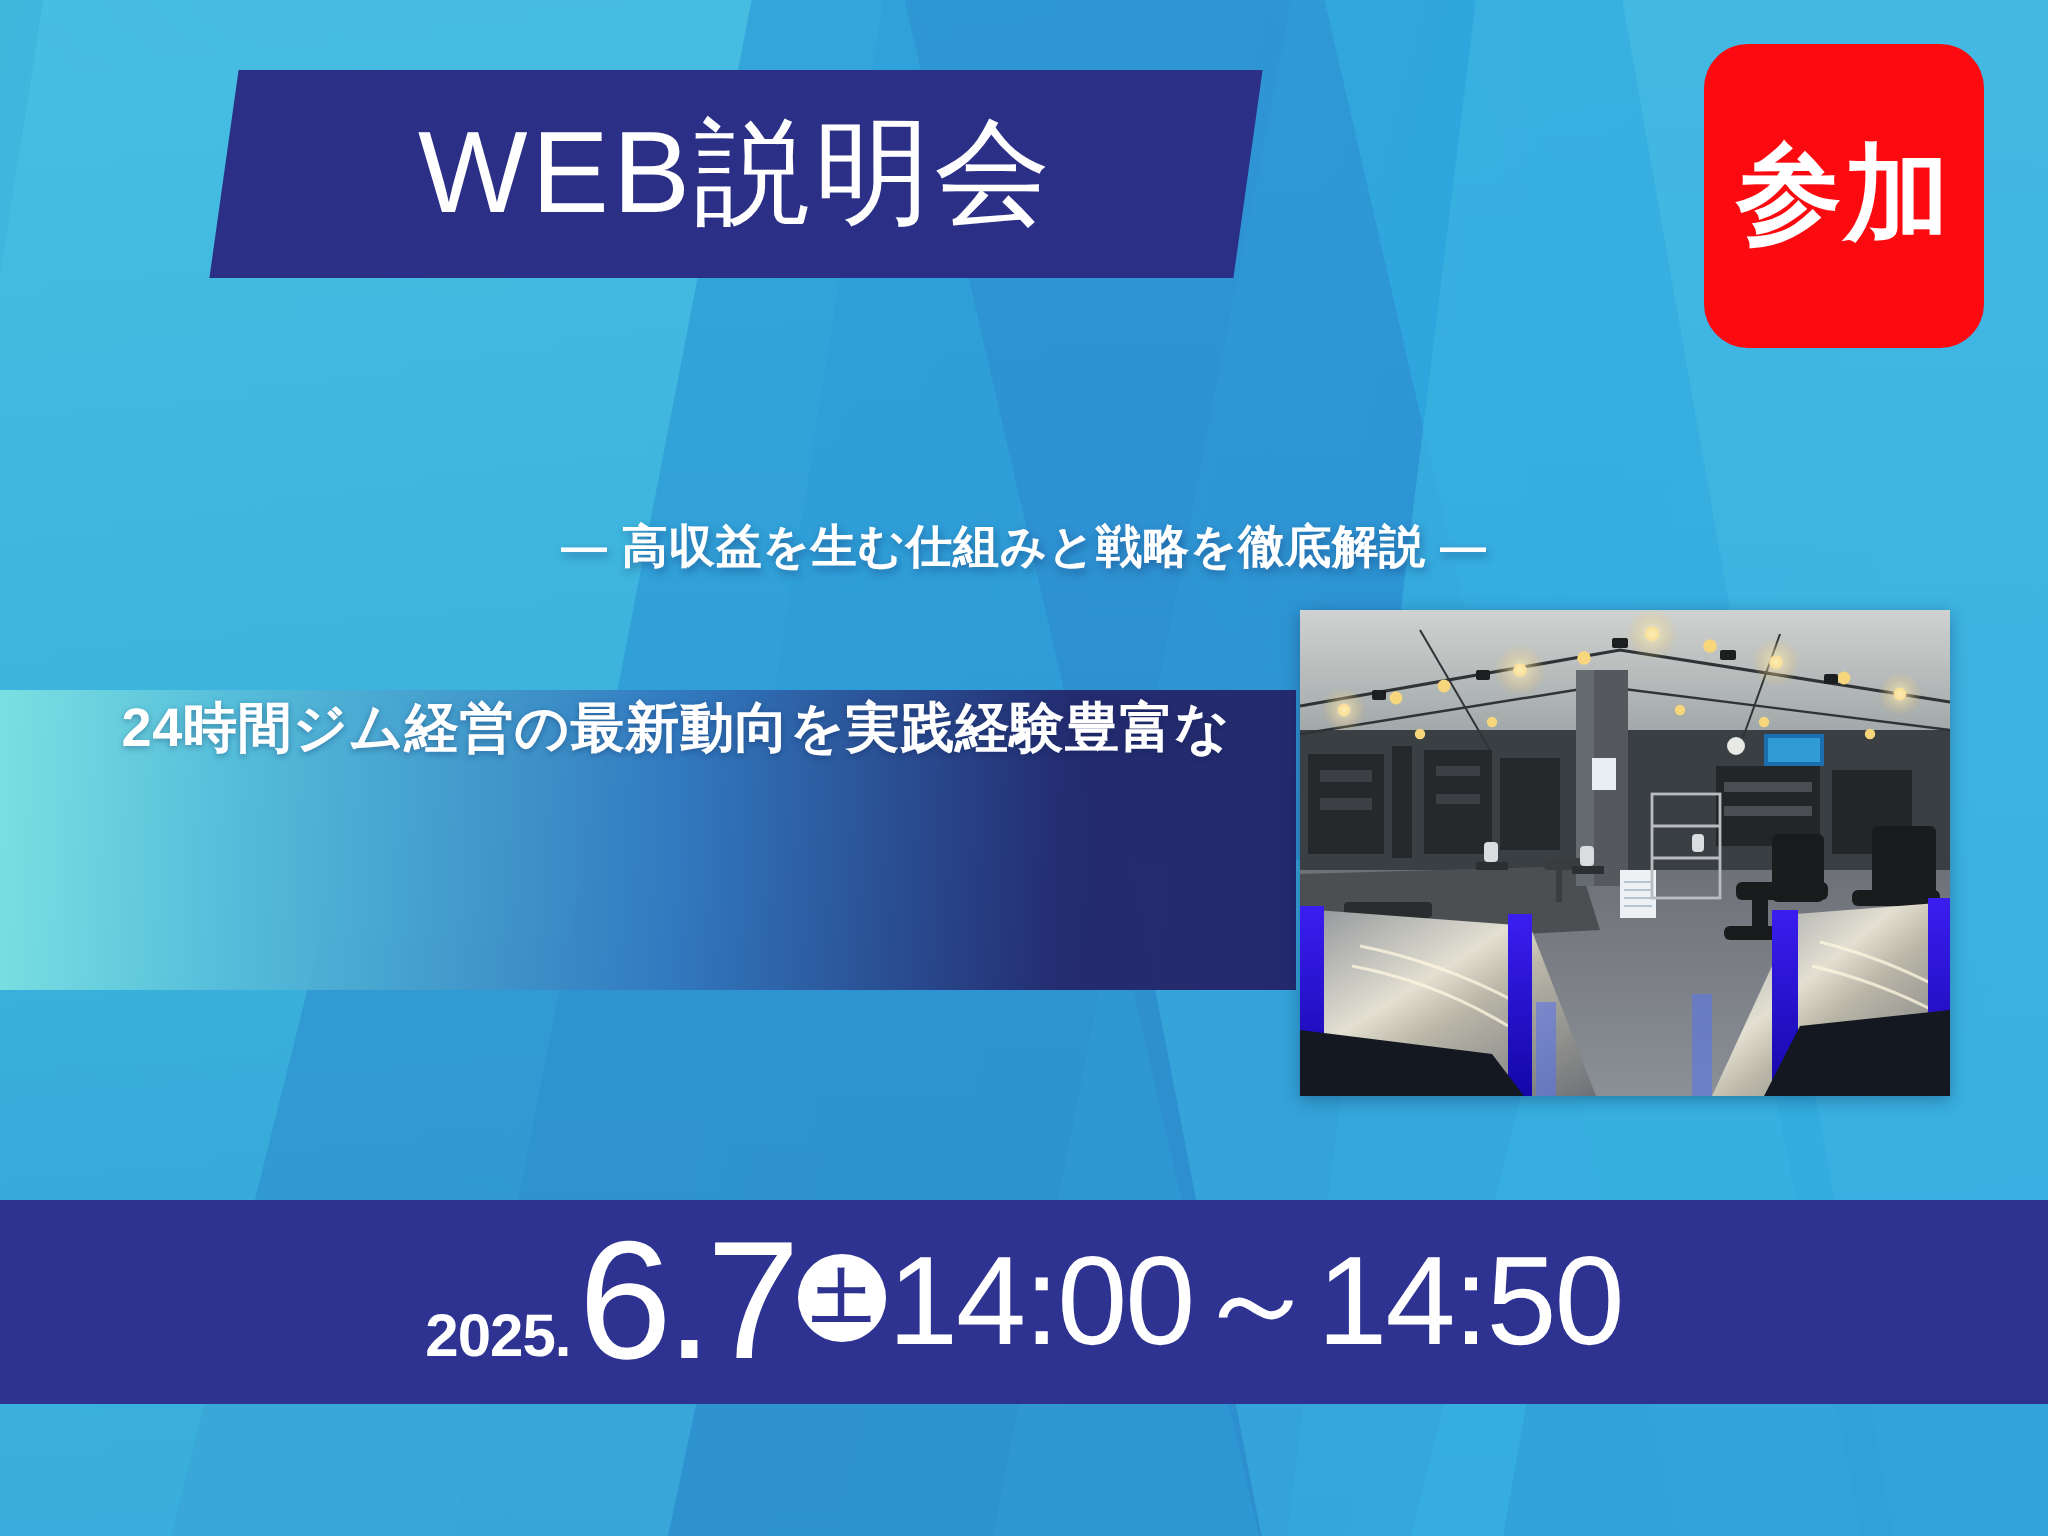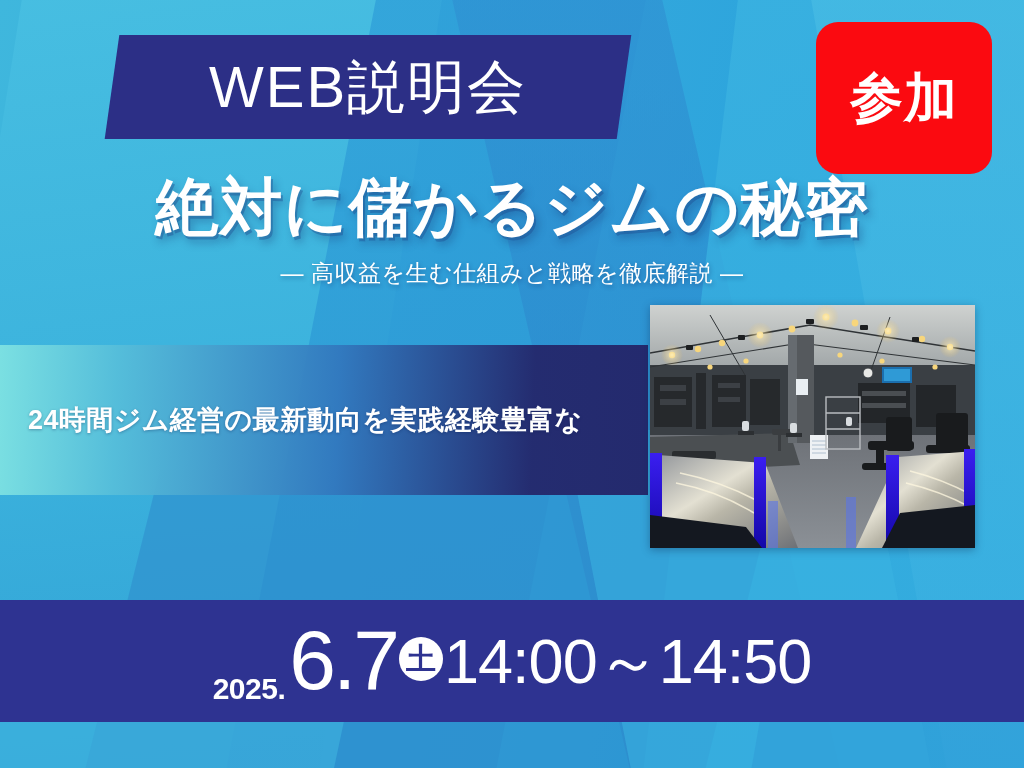--- a/index.html
+++ b/index.html
@@ -109,21 +109,21 @@
     letter-spacing: 2px;
     line-height: 1;
     white-space: nowrap;
   }
 
   
   .badge-free {
     position: absolute;
     right: 32px;
     top: 22px;
-    width: 176px;
+    width: 140px;
     height: 152px;
     background: #fb0a10;
     border-radius: 22px;
     display: flex;
     flex-direction: column;
     align-items: center;
     justify-content: center;
     line-height: 1.02;
   }
   .badge-free span {
@@ -152,41 +152,41 @@
   }
 
   .sub-headline {
     position: absolute;
     left: 0;
     right: 0;
     top: 258px;
     text-align: center;
     color: #ffffff;
     font-size: 23px;
-    font-weight: normal;
+    font-weight: bold;
     letter-spacing: .5px;
     text-shadow: 1px 2px 4px rgba(20,50,110,.45);
     white-space: nowrap;
   }
 
   
   .desc-band {
     position: absolute;
     left: 0;
     top: 345px;
     width: 648px;
     height: 150px;
     background: linear-gradient(92deg,
         rgba(126,226,226,.95) 0%,
         rgba(86,190,218,.95) 18%,
         rgba(50,120,190,.95) 52%,
         rgba(36,42,110,.98) 82%,
         rgba(36,42,110,1) 100%);
     display: flex;
-    flex-direction: column;
+    flex-direction: row;
     justify-content: center;
     padding-left: 28px;
     box-sizing: border-box;
   }
   .desc-line {
     color: #ffffff;
     font-size: 27px;
     font-weight: bold;
     line-height: 1.42;
     letter-spacing: .4px;
@@ -206,21 +206,21 @@
     box-shadow: 0 2px 8px rgba(10,30,70,.35);
   }
   .photo svg { display: block; width: 100%; height: 100%; }
 
   
   .date-bar {
     position: absolute;
     left: 0;
     right: 0;
     top: 600px;
-    height: 122px;
+    height: 102px;
     background: #2e3391;
     display: flex;
     align-items: center;
     justify-content: center;
     color: #ffffff;
   }
   .date-year {
     font-size: 30px;
     font-weight: bold;
     letter-spacing: -.5px;
@@ -274,21 +274,20 @@
   <div class="facet facet-i"></div>
 
   <div class="ribbon">
     <div class="ribbon-text">WEB説明会</div>
   </div>
 
   <div class="badge-free">
     <span>参加</span>
   </div>
 
-  <div class="headline">絶対に儲かるジムの秘密</div>
 
   <div class="sub-headline">— 高収益を生む仕組みと戦略を徹底解説 —</div>
 
   <div class="desc-band">
     <div class="desc-line">24時間ジム経営の最新動向を実践経験豊富な</div>
   </div>
 
   <div class="photo">
     <svg viewBox="0 0 325 243" preserveAspectRatio="none">
       <defs>

